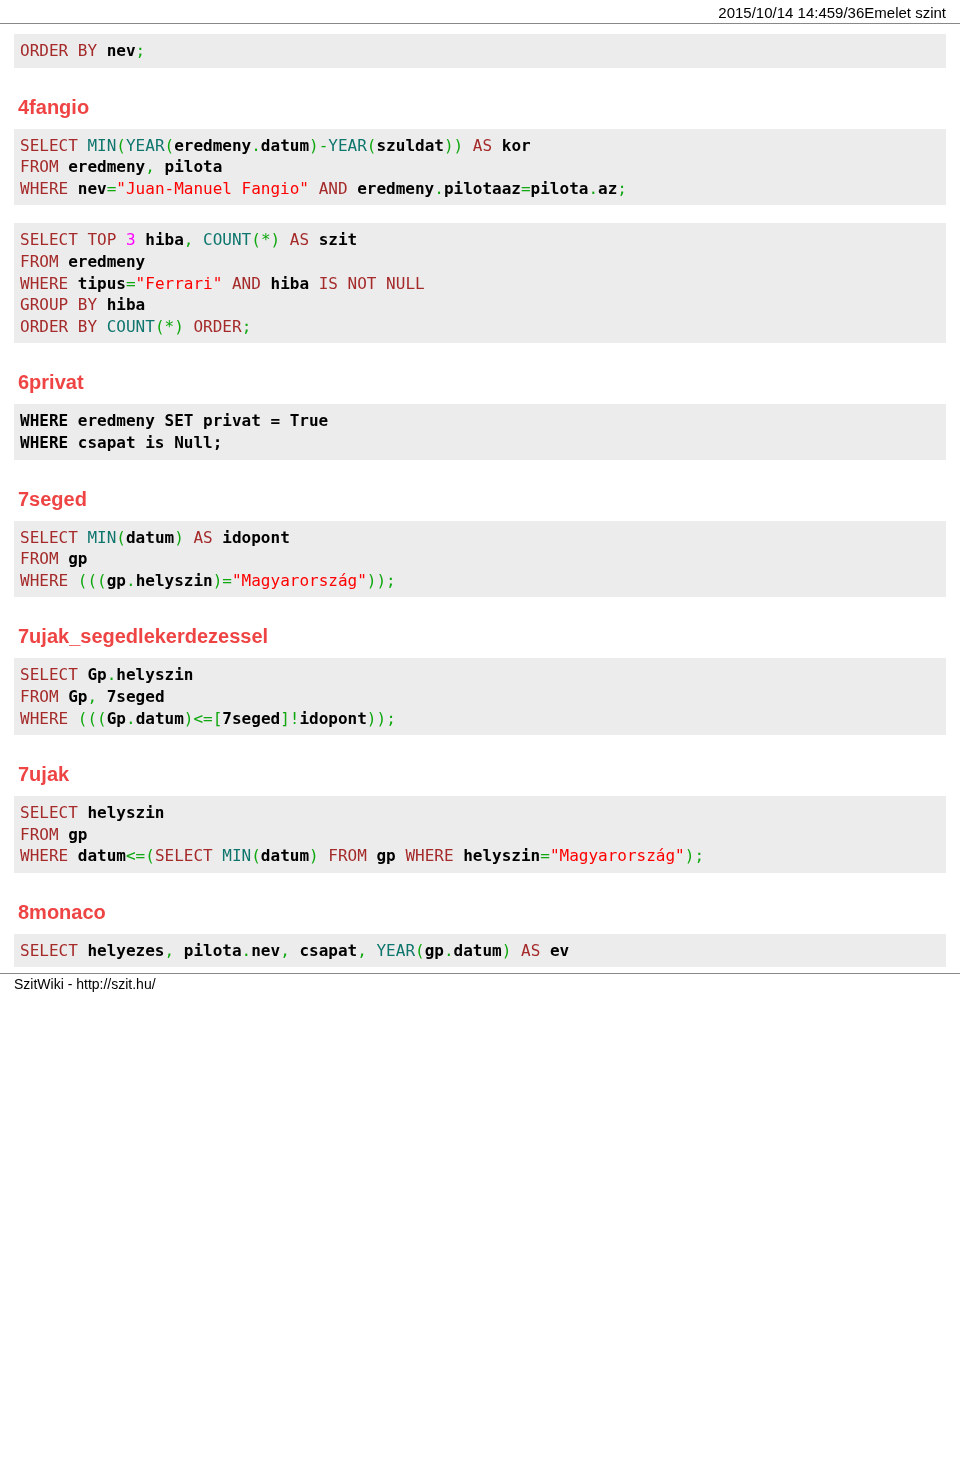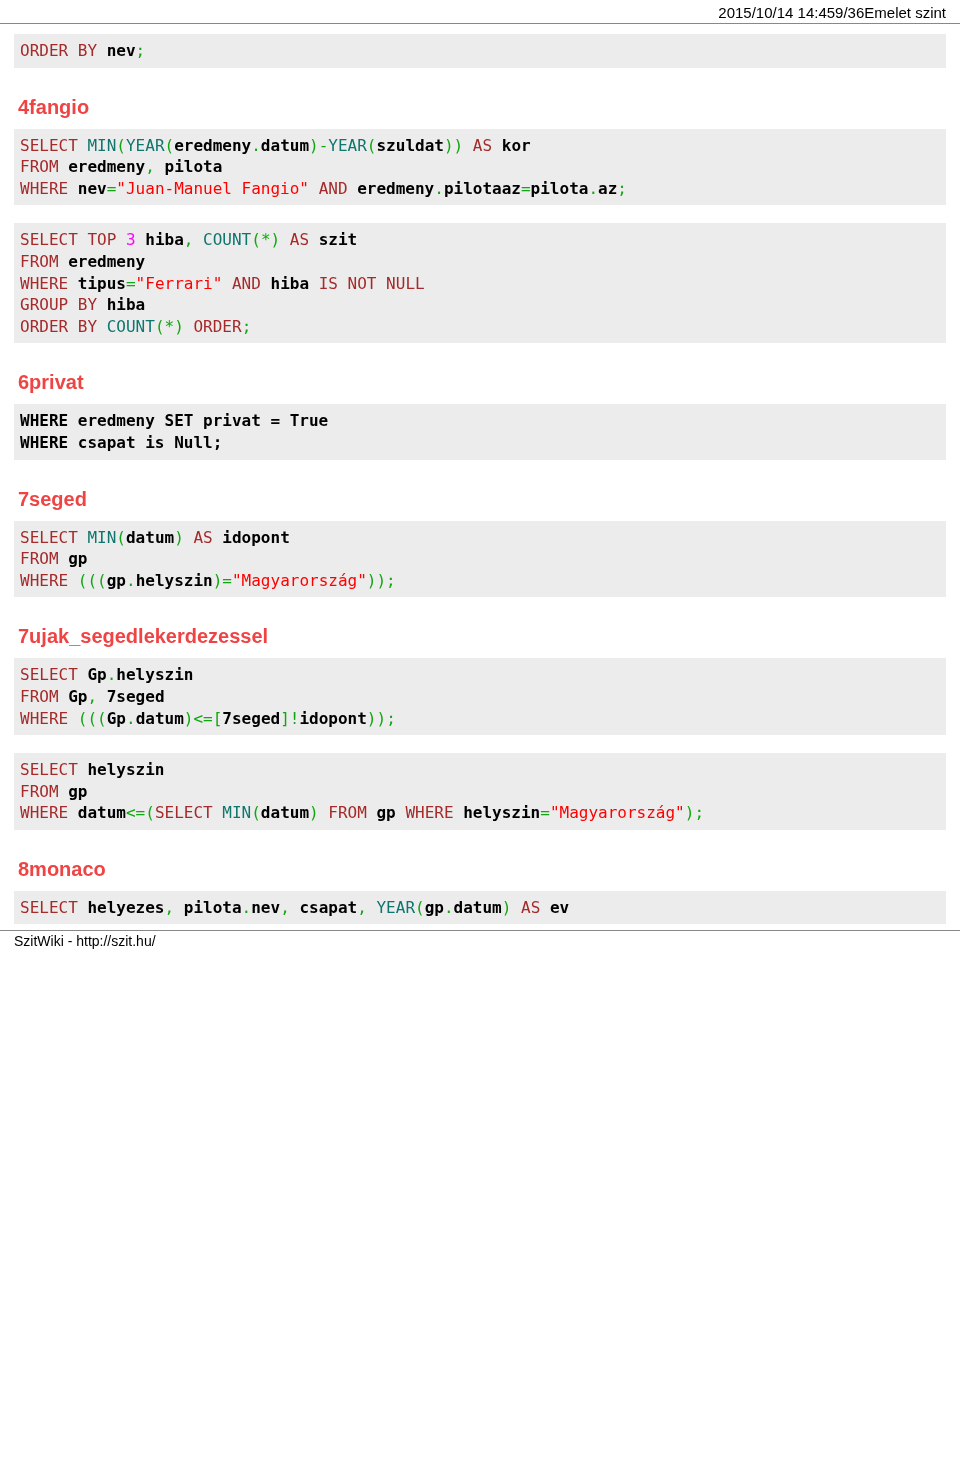--- a/index.html
+++ b/index.html
@@ -86,20 +86,21 @@
   <div class="codeblock"><span class="kw">SELECT</span> <span class="fn">MIN</span><span class="pth">(</span><span class="id">datum</span><span class="pth">)</span> <span class="kw">AS</span><span class="id"> idopont</span>
 <span class="kw">FROM</span><span class="id"> gp</span>
 <span class="kw">WHERE</span> <span class="pth">(((</span><span class="id">gp</span><span class="pun">.</span><span class="id">helyszin</span><span class="pth">)</span><span class="pun">=</span><span class="str">"Magyarország"</span><span class="pth">))</span><span class="pun">;</span></div>
 
   <h2>7ujak_segedlekerdezessel</h2>
 
   <div class="codeblock"><span class="kw">SELECT</span><span class="id"> Gp</span><span class="pun">.</span><span class="id">helyszin</span>
 <span class="kw">FROM</span><span class="id"> Gp</span><span class="pun">,</span><span class="id"> 7seged</span>
 <span class="kw">WHERE</span> <span class="pth">(((</span><span class="id">Gp</span><span class="pun">.</span><span class="id">datum</span><span class="pth">)</span><span class="pun">&lt;=</span><span class="pth">[</span><span class="id">7seged</span><span class="pth">]</span><span class="pun">!</span><span class="id">idopont</span><span class="pth">))</span><span class="pun">;</span></div>
 
+  <h2>7ujak</h2>
 
   <div class="codeblock"><span class="kw">SELECT</span><span class="id"> helyszin</span>
 <span class="kw">FROM</span><span class="id"> gp</span>
 <span class="kw">WHERE</span><span class="id"> datum</span><span class="pun">&lt;=</span><span class="pth">(</span><span class="kw">SELECT</span> <span class="fn">MIN</span><span class="pth">(</span><span class="id">datum</span><span class="pth">)</span> <span class="kw">FROM</span><span class="id"> gp </span><span class="kw">WHERE</span><span class="id"> helyszin</span><span class="pun">=</span><span class="str">"Magyarország"</span><span class="pth">)</span><span class="pun">;</span></div>
 
   <h2>8monaco</h2>
 
   <div class="codeblock" style="margin-bottom:2px;"><span class="kw">SELECT</span><span class="id"> helyezes</span><span class="pun">,</span><span class="id"> pilota</span><span class="pun">.</span><span class="id">nev</span><span class="pun">,</span><span class="id"> csapat</span><span class="pun">,</span> <span class="fn">YEAR</span><span class="pth">(</span><span class="id">gp</span><span class="pun">.</span><span class="id">datum</span><span class="pth">)</span> <span class="kw">AS</span><span class="id"> ev</span></div>
 
 </div>

